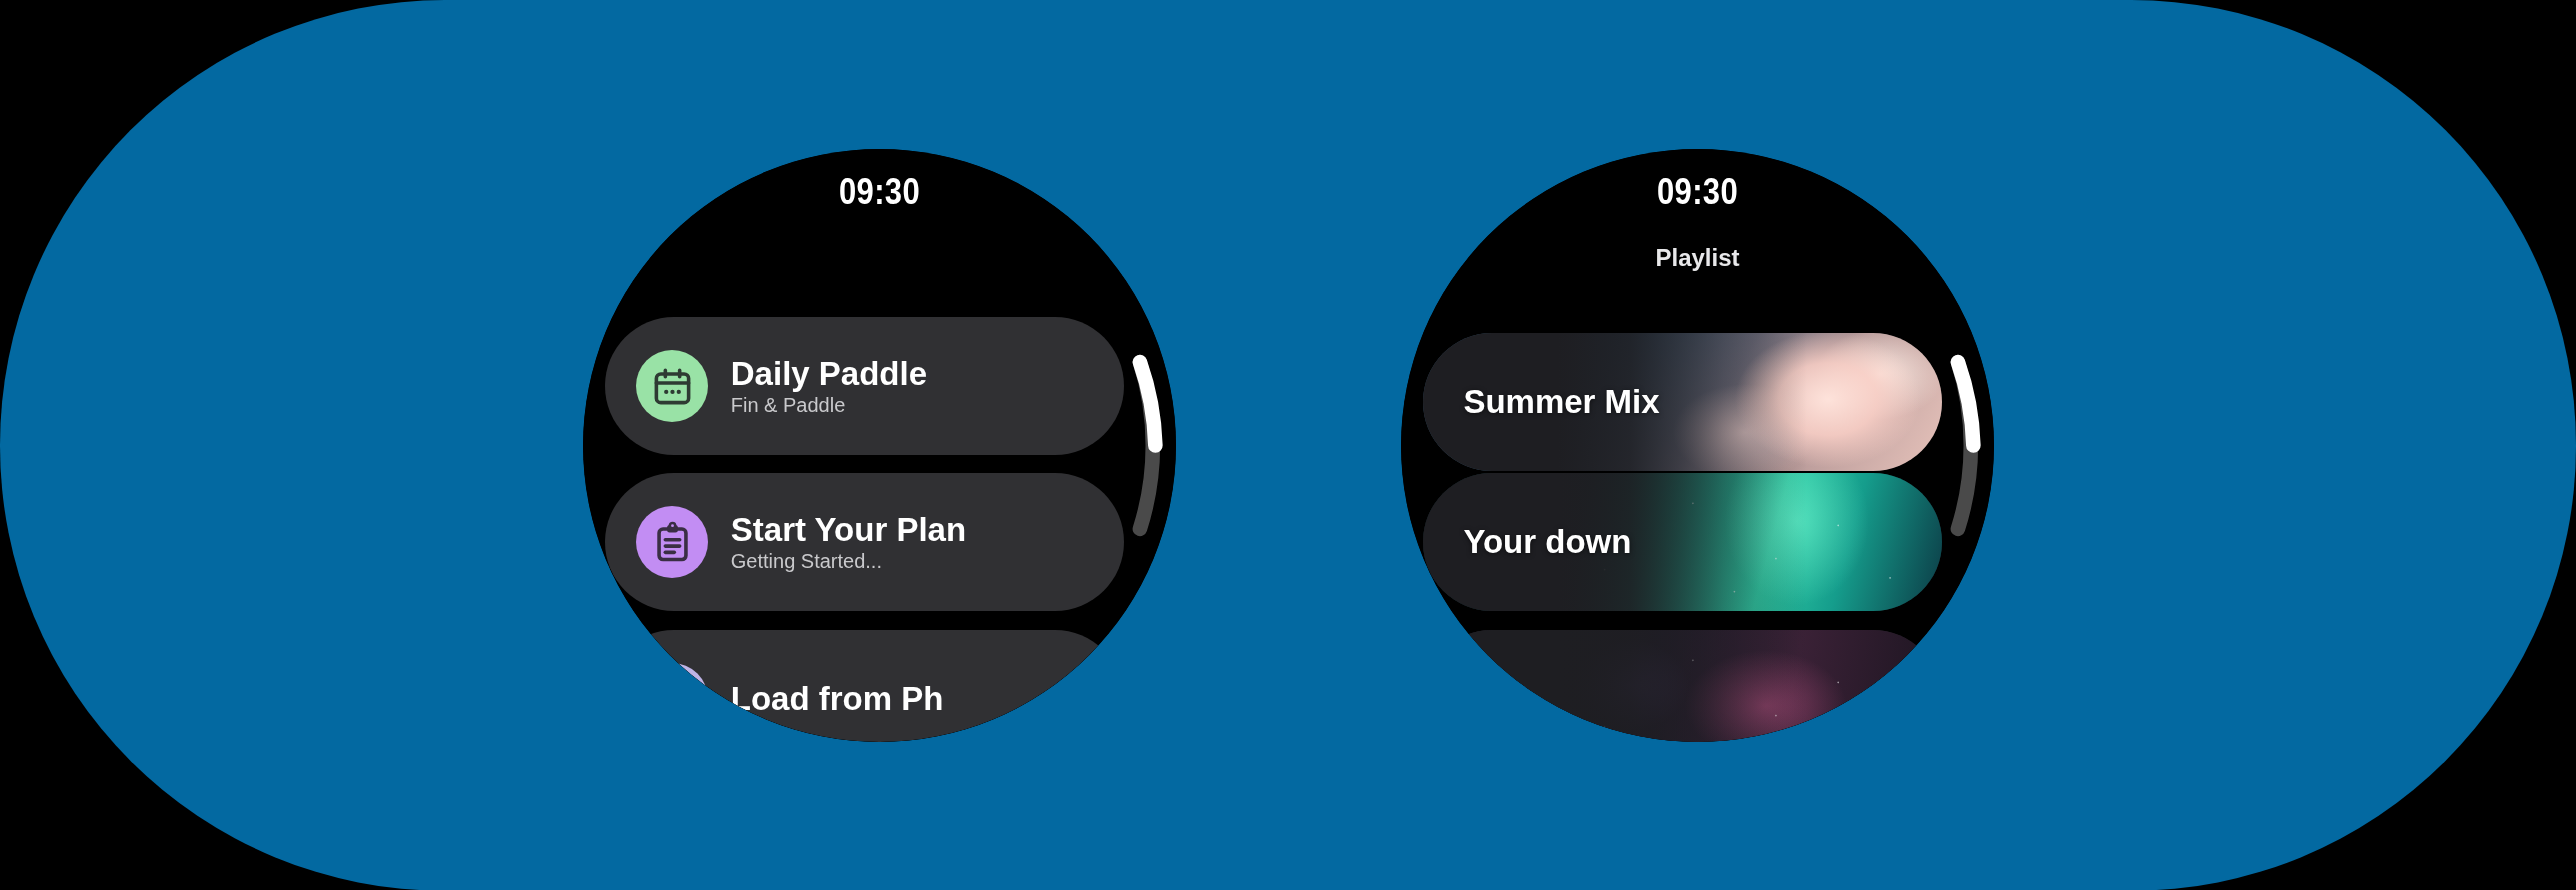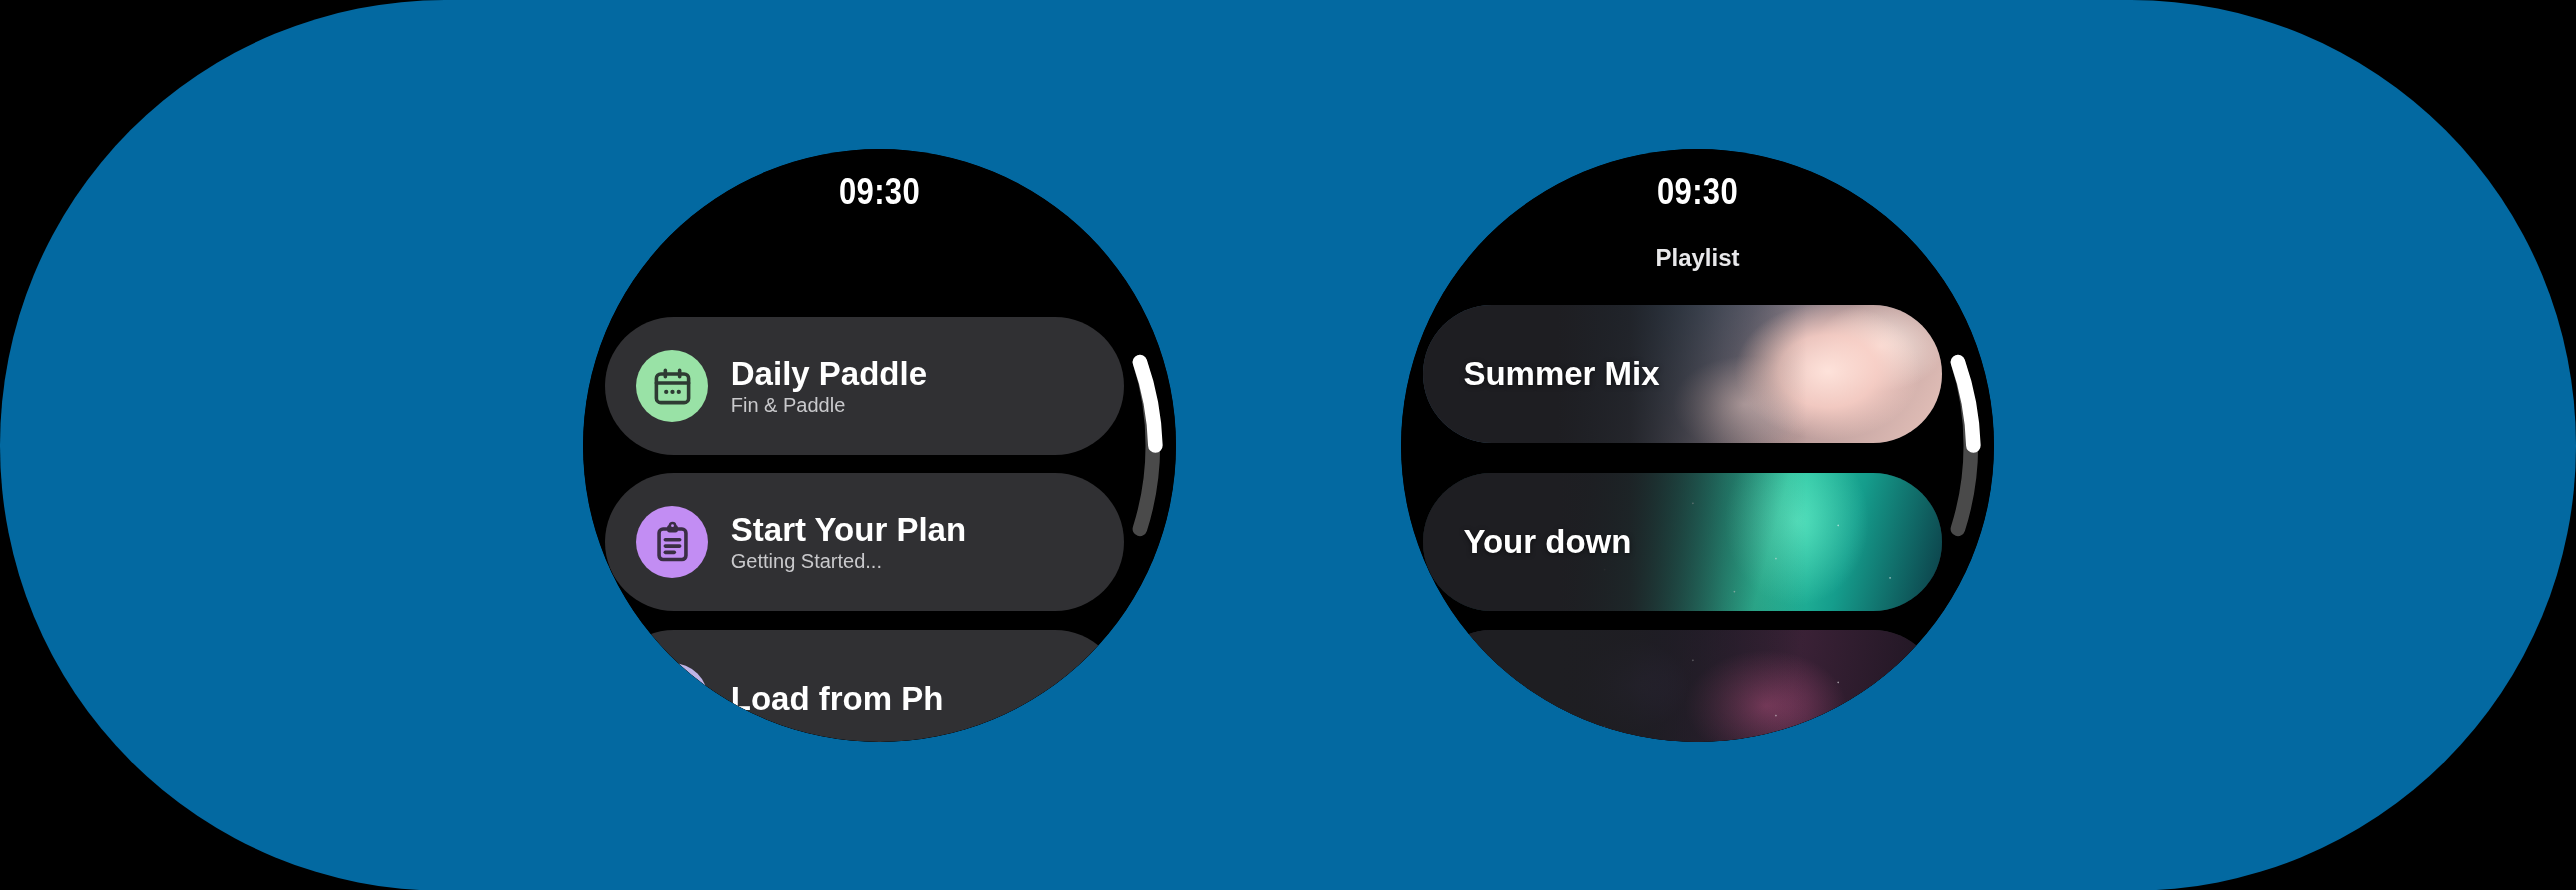--- a/index.html
+++ b/index.html
@@ -133,21 +133,21 @@
     position: absolute;
     left: 22.4px;
     width: 519px;
     height: 138px;
     border-radius: 69px;
     background: #1E1E22;
     overflow: hidden;
     display: flex;
     align-items: center;
   }
-  #media-a { top: 156px; }
+  #media-a { top: 184px; }
   #media-b { top: 324px; }
   #media-c { top: 481px; }
 
   .media-art {
     position: absolute;
     inset: 0;
   }
   .media-scrim {
     position: absolute;
     inset: 0;

